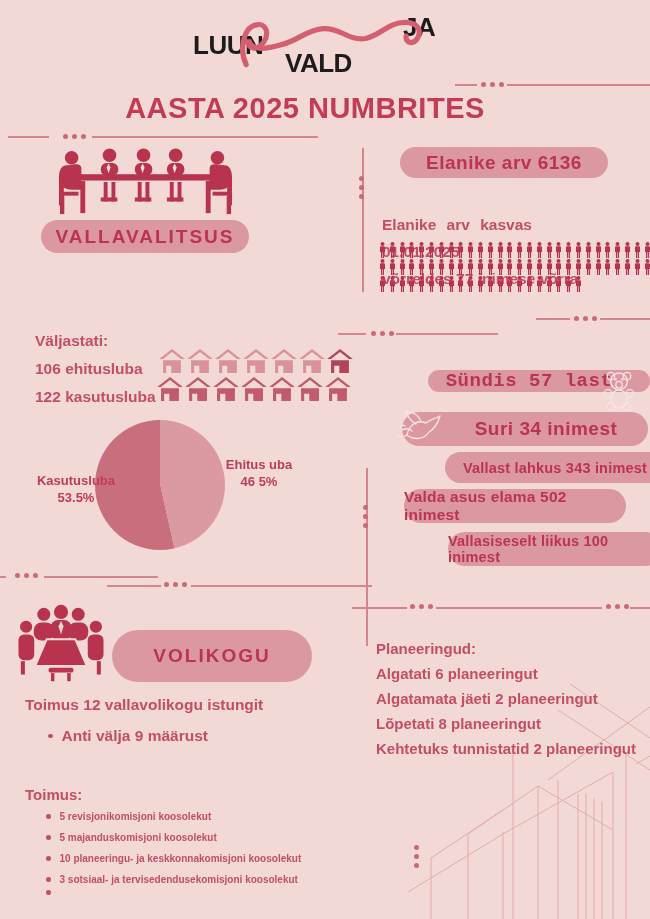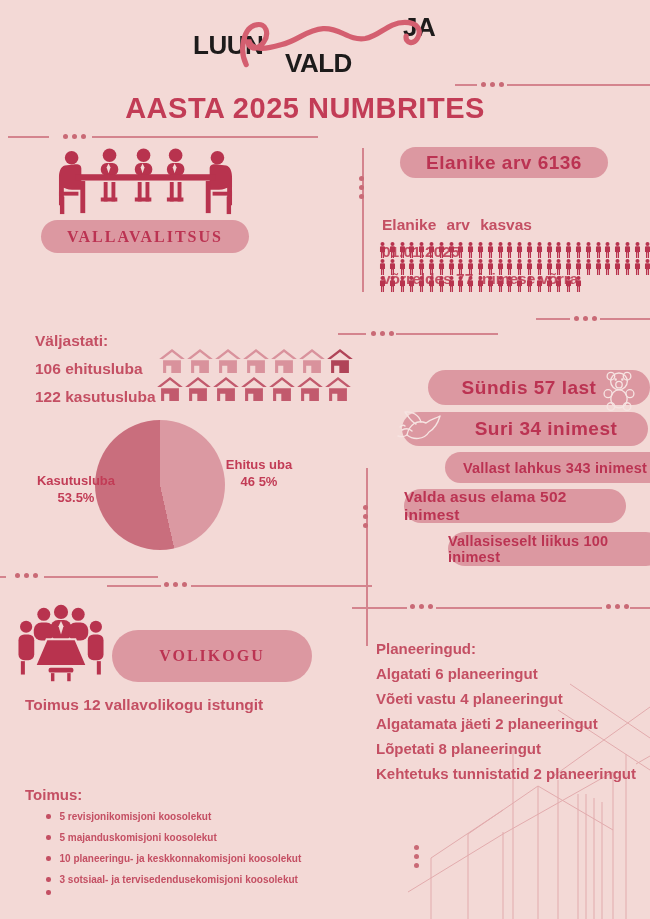--- a/index.html
+++ b/index.html
@@ -24,21 +24,21 @@
     position:absolute; left:55px; top:92px; width:500px; text-align:center;
     color:var(--accent); font-weight:bold; font-size:29px; letter-spacing:0.5px;
   }
 
   
   .pill {
     position:absolute; background:var(--badge-bg); border-radius:999px;
     display:flex; align-items:center; justify-content:center;
     color:var(--badge-text); font-weight:bold;
   }
-  .pill-header { font-size:16px; letter-spacing:2px;font-family:Liberation Serif, serif; }
+  .pill-header { font-size:19px; letter-spacing:2px; }
   .pill-big   { font-size:19px; letter-spacing:0.5px; }
   .pill-small { font-size:14.5px; letter-spacing:0.2px; }
 
   
   .txt { position:absolute; color:var(--text); font-weight:600; font-size:15.5px; }
   .lines > div { line-height:28px; }
   .list { position:absolute; color:var(--text); font-weight:600; }
   .list .row { display:flex; align-items:baseline; }
   .list .bullet { width:4.5px; height:4.5px; border-radius:50%; background:var(--text);
     margin-right:9px; flex:none; align-self:center; }
@@ -803,21 +803,21 @@
   <div id="pie" style="background: conic-gradient(rgb(219, 153, 162) 0deg, rgb(219, 153, 162) 167.4deg, rgb(201, 110, 125) 167.4deg, rgb(201, 110, 125) 360deg);"></div>
   <div class="pie-label" style="left:18px;top:472px;width:116px;">
     <div>Kasutusluba</div>
     <div>53.5%</div>
   </div>
   <div class="pie-label" style="left:203px;top:456px;width:112px;">
     <div>Ehitus uba</div>
     <div>46 5%</div>
   </div>
 
-  <div class="pill pill-big" style="left:428px;top:370px;width:222px;height:35px;padding-right:20px;">
+  <div class="pill pill-big" style="left:428px;top:370px;width:222px;height:22px;padding-right:20px;font-family:Liberation Mono, monospace;">
     <span>Sündis 57 last</span>
   </div>
   <div class="abs outline-icon" style="left:600px;top:369px;width:38px;height:38px;">
     <svg viewBox="0 0 40 44">
       <circle cx="11.5" cy="7.5" r="4"></circle>
       <circle cx="28.5" cy="7.5" r="4"></circle>
       <circle cx="20" cy="13" r="8.8"></circle>
       <circle cx="20" cy="16.5" r="3.4"></circle>
       <circle cx="16.5" cy="11" r="0.6"></circle>
       <circle cx="23.5" cy="11" r="0.6"></circle>
@@ -872,20 +872,24 @@
       <rect x="3" y="59" width="4.2" height="14"></rect>
       <rect x="82.5" y="59" width="4.2" height="14"></rect>
     </svg>
   </div>
 
   <div class="pill pill-header" style="left:112px;top:630px;width:200px;height:52px;">
     <span>VOLIKOGU</span>
   </div>
   <div class="txt" style="left:25px;top:696px;">Toimus 12 vallavolikogu istungit</div>
   <div class="list" style="left:48px;top:722px;font-size:15.5px;">
+    <div class="row" style="line-height:28px;">
+      <span class="bullet"></span>
+      <span>Anti välja 9 määrust</span>
+    </div>
   </div>
   <div class="txt" style="left:25px;top:786px;font-size:15px;">Toimus:</div>
   <div class="list" id="committee-list" style="left:46px;top:806px;font-size:10px;">
       <div class="row" style="line-height: 21px;">
         <span class="bullet"></span>
         <span>5 revisjonikomisjoni koosolekut</span>
       </div>
       <div class="row" style="line-height: 21px;">
         <span class="bullet"></span>
         <span>5 majanduskomisjoni koosolekut</span>
@@ -899,19 +903,18 @@
         <span>3 sotsiaal- ja tervisedendusekomisjoni koosolekut</span>
       </div>
       <div class="row" style="line-height: 21px;">
         <span class="bullet"></span>
       </div>
     </div>
 
   <div class="txt" style="left:376px;top:636px;line-height:25px;font-size:15px;" id="planeeringud-block">
     <div>Planeeringud:</div>
   <div>Algatati 6 planeeringut</div>
-      <div>Võeti vastu 4 planeeringut</div>
       <div>Algatamata jäeti 2 planeeringut</div>
       <div>Lõpetati 8 planeeringut</div>
       <div>Kehtetuks tunnistatid 2 planeeringut</div>
     </div>
 
 </div>
 
 </body></html>

